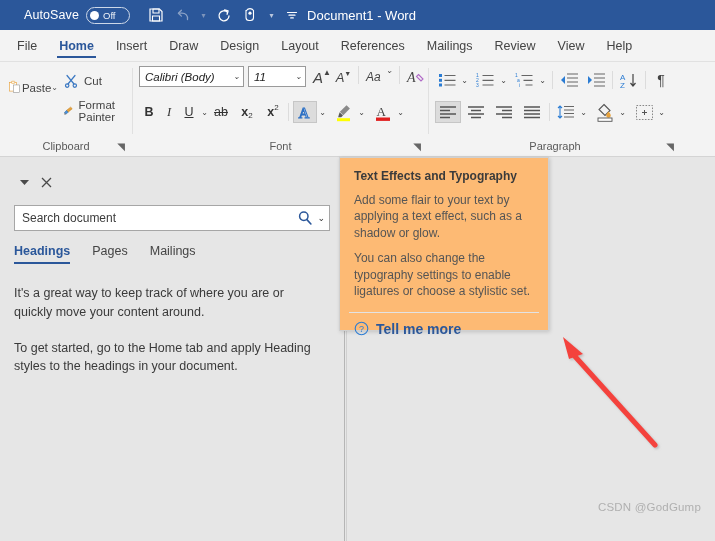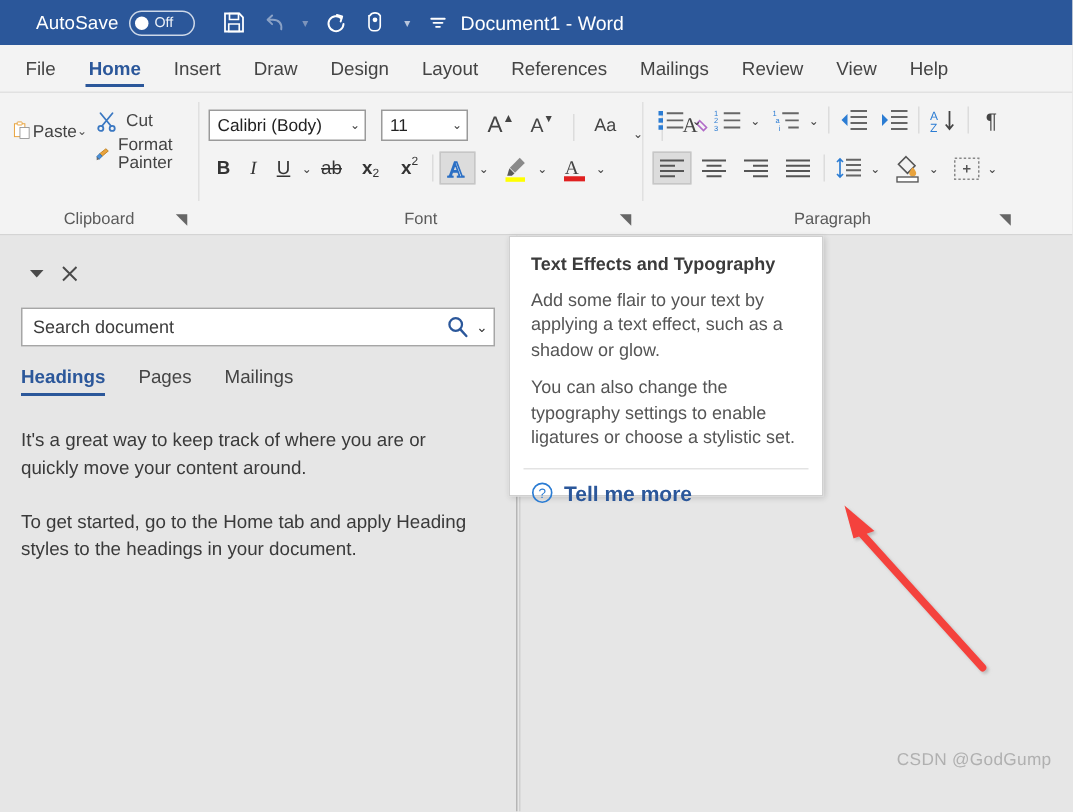--- a/index.html
+++ b/index.html
@@ -77,27 +77,27 @@
   }
 
   
   .clipboard { width: 132px; }
   .paste-btn {
     width: 50px; display: flex; flex-direction: row; align-items: center;
     padding-top: 4px; margin-left: 8px;
   }
   .paste-label { font-size: 11.5px; color: #444; margin-top: 2px; }
   .paste-caret { font-size: 8px; color: #555; margin-top: 1px; }
-  .clip-items { display: flex; flex-direction: column; gap: 2px; padding-top: 5px; margin-left: 2px; }
+  .clip-items { display: flex; flex-direction: column; gap: 10px; padding-top: 5px; margin-left: 2px; }
   .clip-item { display: flex; align-items: center; gap: 5px; height: 20px; padding: 0 3px; }
   .clip-item span.lbl { font-size: 11.5px; color: #444; }
 
   
   .fontgroup { width: 295px; }
-  .font-row1 { display: flex; align-items: flex-end; gap: 6px; padding-left: 6px; height: 28px; }
+  .font-row1 { display: flex; align-items: flex-start; gap: 0px; padding-left: 6px; height: 28px; font-style: italic; }
   .font-row2 { display: flex; align-items: center; padding-left: 6px; height: 28px; margin-top: 4px; }
   .combo {
     height: 21px; border: 1px solid #9a9a9a; background: #fff;
     display: flex; align-items: center; justify-content: space-between;
     font-size: 11.5px; color: #222; padding: 0 3px 0 5px;
   }
   .combo .cv { white-space: nowrap; overflow: hidden; }
   .combo .cc { font-size: 8px; color: #444; margin-left: 4px; }
   .combo.fontname { width: 105px; }
   .combo.fontsize { width: 58px; margin-left: 4px; }
@@ -143,21 +143,21 @@
     position: absolute; left: 346px; top: 157px; width: 369px; height: 384px;
     background: #e6e6e6;
   }
   .page-edge {
     position: absolute; left: 0; top: 0; width: 1px; height: 384px; background: #d0d0d0;
   }
 
   
   .tooltip {
     position: absolute; left: 339px; top: 157px; width: 210px; height: 174px;
-    background: #ffffff; border: 1px solid #d0d0d0;
+    background: #fdba74; border: 1px solid #d0d0d0;
     box-shadow: 1px 1px 4px rgba(0,0,0,0.16);
   }
   .tt-title { font-size: 12px; font-weight: 700; color: #3b3b3b; margin: 11px 14px 0 14px; }
   .tt-p { font-size: 12px; color: #555555; line-height: 1.37; margin: 9px 14px 0 14px; }
   .tt-divider { height: 1px; background: #e3e3e3; margin: 12px 9px 0 9px; }
   .tt-link { display: flex; align-items: center; gap: 7px; margin: 8px 14px 0 14px; }
   .tt-link .lk { font-size: 14px; font-weight: 700; color: #2b579a; }
 
   
   .arrow { position: absolute; left: 552px; top: 328px; width: 120px; height: 125px; }

